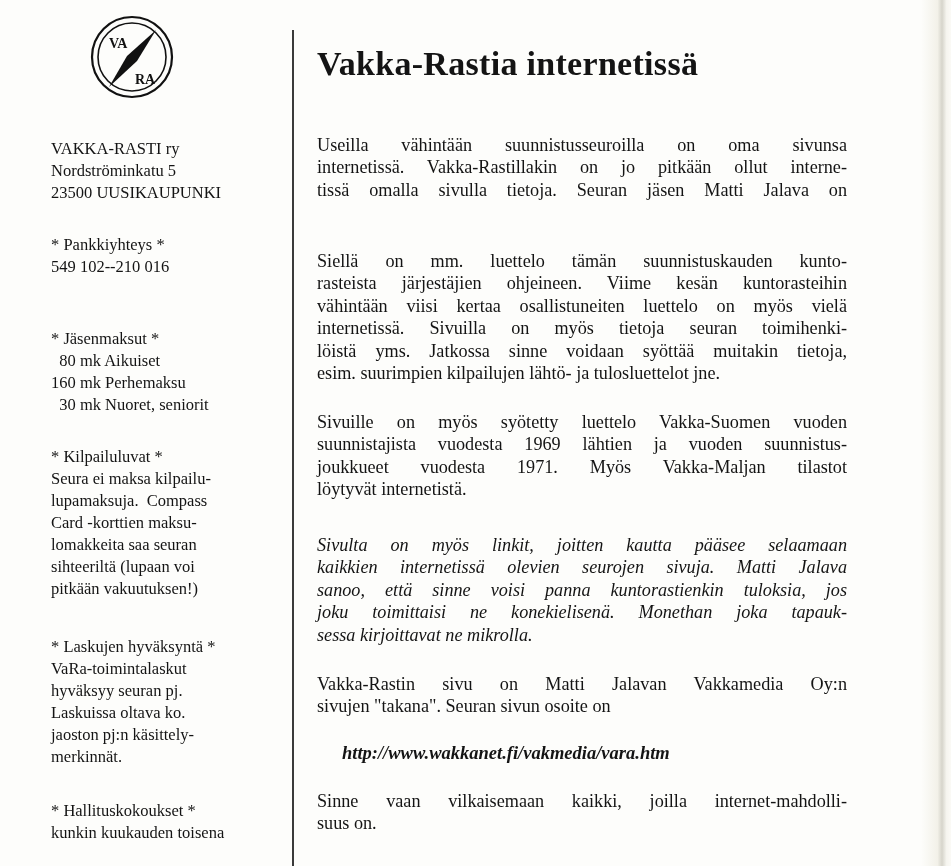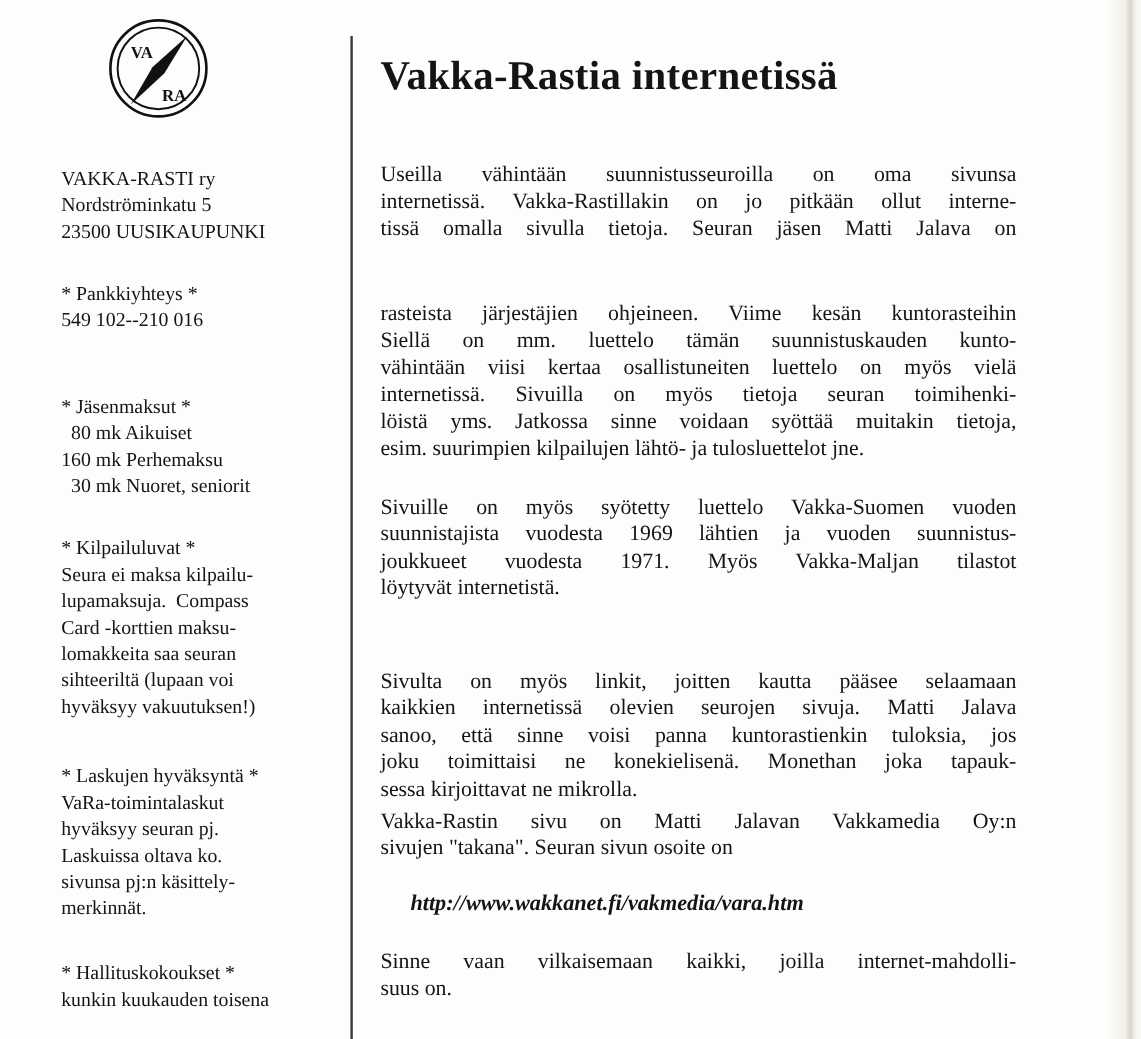--- a/index.html
+++ b/index.html
@@ -141,29 +141,29 @@
     <span class="line">  30 mk Nuoret, seniorit</span>
   </div>
 
   <div class="sidebar-block" style="top:446px;">
     <span class="head">* Kilpailuluvat *</span>
     <span class="line">Seura ei maksa kilpailu-</span>
     <span class="line">lupamaksuja.  Compass</span>
     <span class="line">Card -korttien maksu-</span>
     <span class="line">lomakkeita saa seuran</span>
     <span class="line">sihteeriltä (lupaan voi</span>
-    <span class="line">hyväksyy vakuutuksen!)</span>
+    <span class="line">pitkään vakuutuksen!)</span>
   </div>
 
   <div class="sidebar-block" style="top:636px;">
     <span class="head">* Laskujen hyväksyntä *</span>
     <span class="line">VaRa-toimintalaskut</span>
     <span class="line">hyväksyy seuran pj.</span>
     <span class="line">Laskuissa oltava ko.</span>
-    <span class="line">sivunsa pj:n käsittely-</span>
+    <span class="line">jaoston pj:n käsittely-</span>
     <span class="line">merkinnät.</span>
   </div>
 
   <div class="sidebar-block" style="top:800px;">
     <span class="head">* Hallituskokoukset *</span>
     <span class="line">kunkin kuukauden toisena</span>
   </div>
 </div>
 
 <div class="divider"></div>
@@ -171,36 +171,36 @@
 <div class="main">
   <h1 class="title">Vakka-Rastia internetissä</h1>
 
   <div class="para" style="top:134px;">
     <span class="ln">Useilla vähintään suunnistusseuroilla on oma sivunsa</span>
     <span class="ln">internetissä. Vakka-Rastillakin on jo pitkään ollut interne-</span>
     <span class="ln">tissä omalla sivulla tietoja. Seuran jäsen Matti Jalava on</span>
   </div>
 
   <div class="para" style="top:250px;">
+    <span class="ln">Siellä on mm. luettelo tämän suunnistuskauden kunto-</span>
     <span class="ln">rasteista järjestäjien ohjeineen. Viime kesän kuntorasteihin</span>
-    <span class="ln">Siellä on mm. luettelo tämän suunnistuskauden kunto-</span>
     <span class="ln">vähintään viisi kertaa osallistuneiten luettelo on myös vielä</span>
     <span class="ln">internetissä. Sivuilla on myös tietoja seuran toimihenki-</span>
     <span class="ln">löistä yms. Jatkossa sinne voidaan syöttää muitakin tietoja,</span>
     <span class="ln last">esim. suurimpien kilpailujen lähtö- ja tulosluettelot jne.</span>
   </div>
 
   <div class="para" style="top:411px;">
     <span class="ln">Sivuille on myös syötetty luettelo Vakka-Suomen vuoden</span>
     <span class="ln">suunnistajista vuodesta 1969 lähtien ja vuoden suunnistus-</span>
     <span class="ln">joukkueet vuodesta 1971. Myös Vakka-Maljan tilastot</span>
     <span class="ln last">löytyvät internetistä.</span>
   </div>
 
-  <div class="para" style="top:556px;">
+  <div class="para" style="top:534px;font-style:italic;">
     <span class="ln">Sivulta on myös linkit, joitten kautta pääsee selaamaan</span>
     <span class="ln">kaikkien internetissä olevien seurojen sivuja. Matti Jalava</span>
     <span class="ln">sanoo, että sinne voisi panna kuntorastienkin tuloksia, jos</span>
     <span class="ln">joku toimittaisi ne konekielisenä. Monethan joka tapauk-</span>
     <span class="ln last">sessa kirjoittavat ne mikrolla.</span>
   </div>
 
   <div class="para" style="top:673px;">
     <span class="ln">Vakka-Rastin sivu on Matti Jalavan Vakkamedia Oy:n</span>
     <span class="ln last">sivujen "takana". Seuran sivun  osoite on</span>

